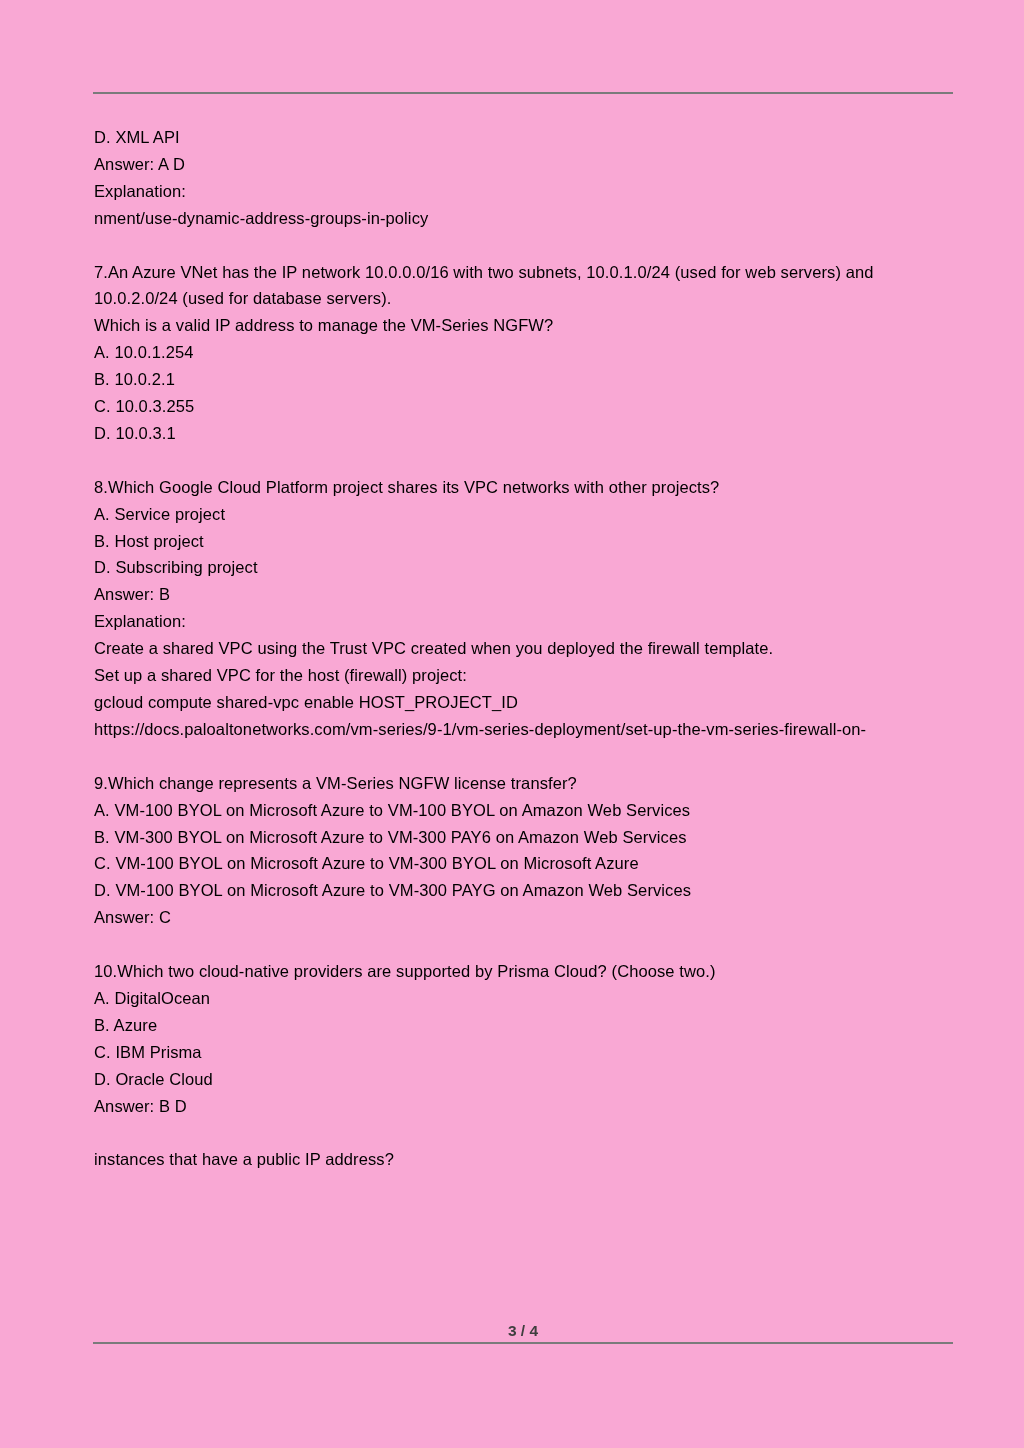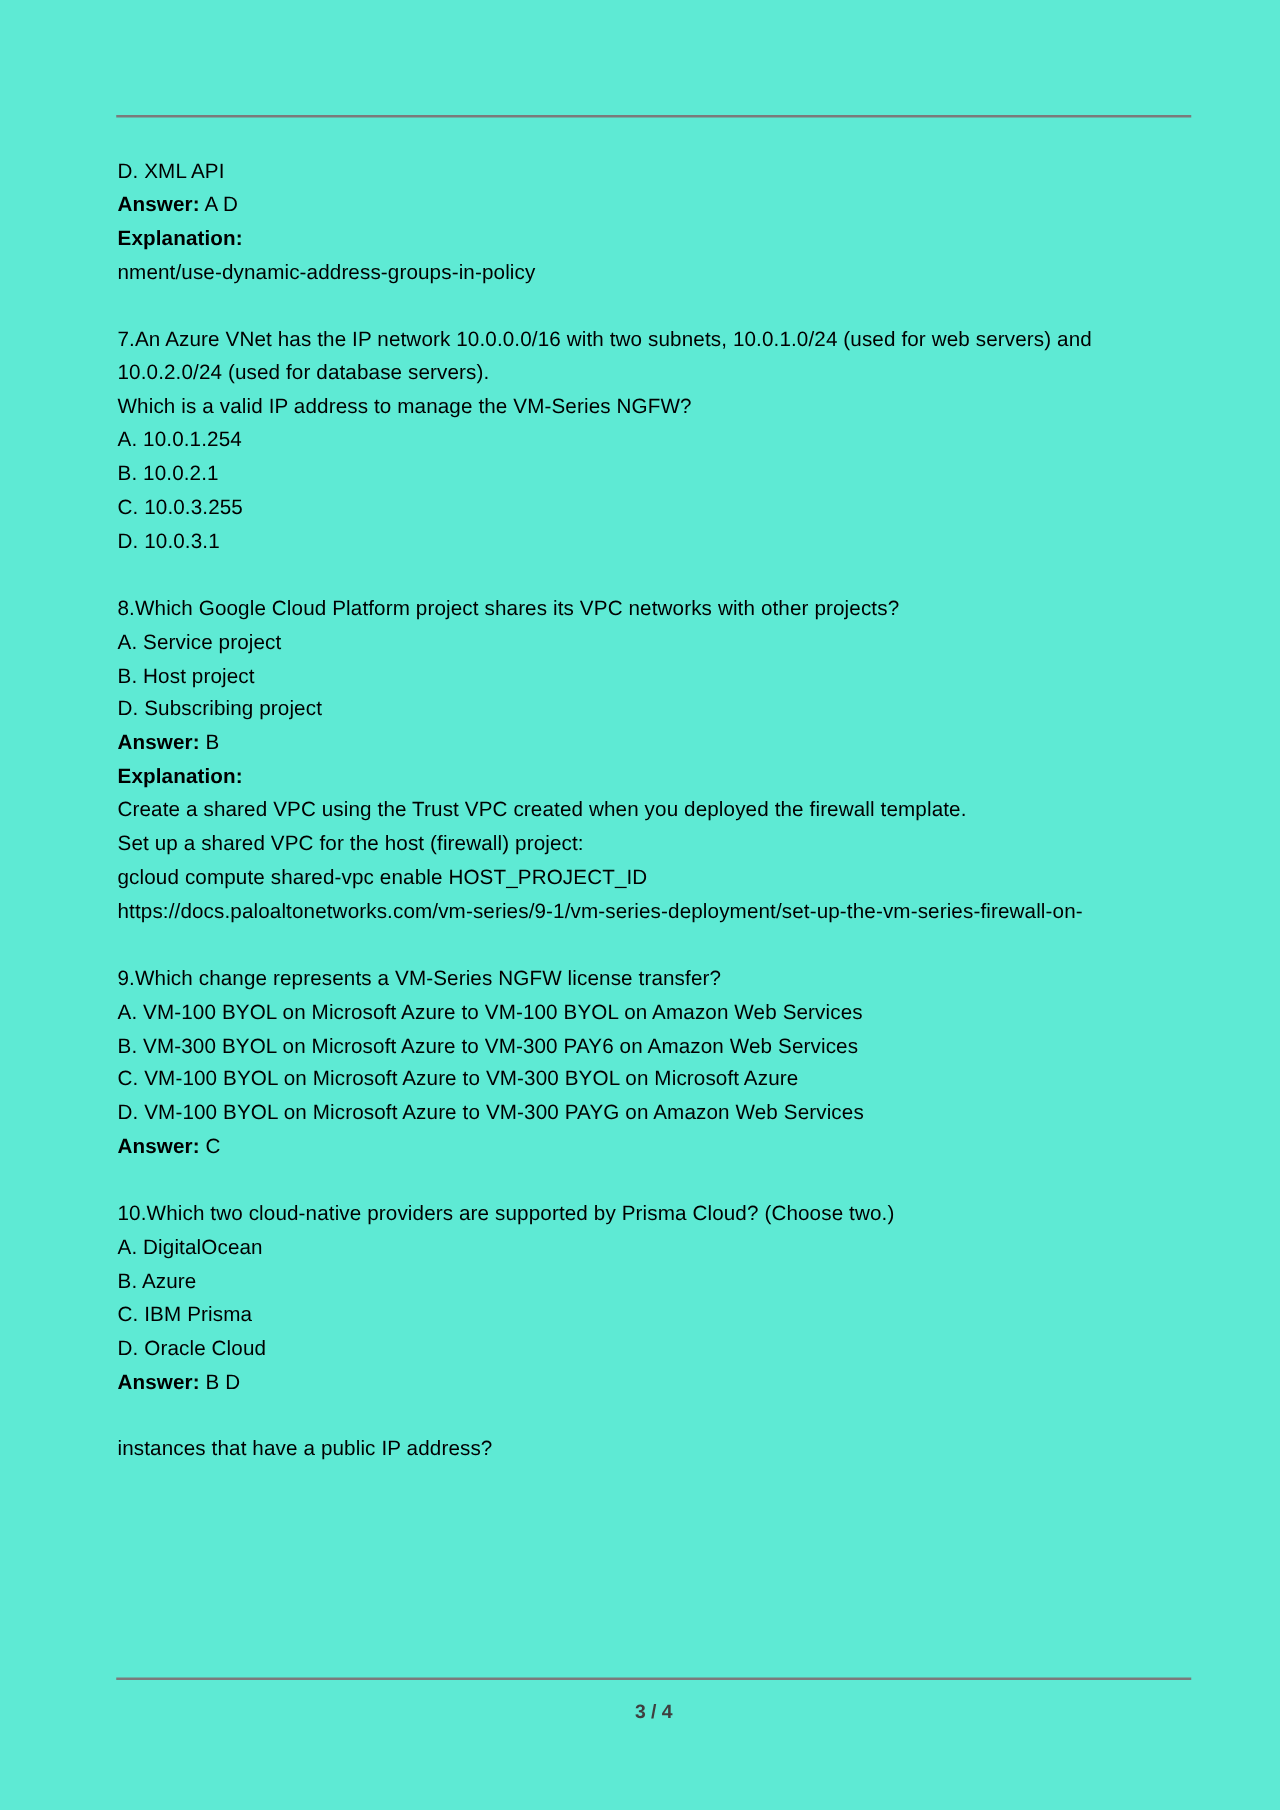--- a/index.html
+++ b/index.html
@@ -1,20 +1,20 @@
 <!DOCTYPE html>
 <html><head>
 <meta charset="utf-8">
 <style>
   html, body { margin: 0; padding: 0; background: #ffffff; }
   .page {
     position: relative;
     width: 1024px;
     height: 1448px;
-    background: #5eead4;
+    background: #f9a8d4;
     font-family: "Liberation Sans", "DejaVu Sans", sans-serif;
     color: #000000;
     overflow: hidden;
   }
   .rule {
     position: absolute;
     left: 93px;
     width: 860px;
     height: 2px;
     background: #7b7b7b;
@@ -27,24 +27,24 @@
     top: 124px;
     width: 862px;
     font-size: 16.5px;
     line-height: 26.9px;
     letter-spacing: 0.1px;
   }
   .line {
     min-height: 26.9px;
     white-space: nowrap;
   }
-  .line b { font-weight: bold; }
+  .line b { font-weight: normal; }
   .footer-text {
     position: absolute;
-    top: 1360px;
+    top: 1321px;
     left: 93px;
     width: 860px;
     text-align: center;
     font-size: 15.5px;
     font-weight: bold;
     color: #3f3f3f;
     line-height: 20px;
   }
 </style>
 </head>

